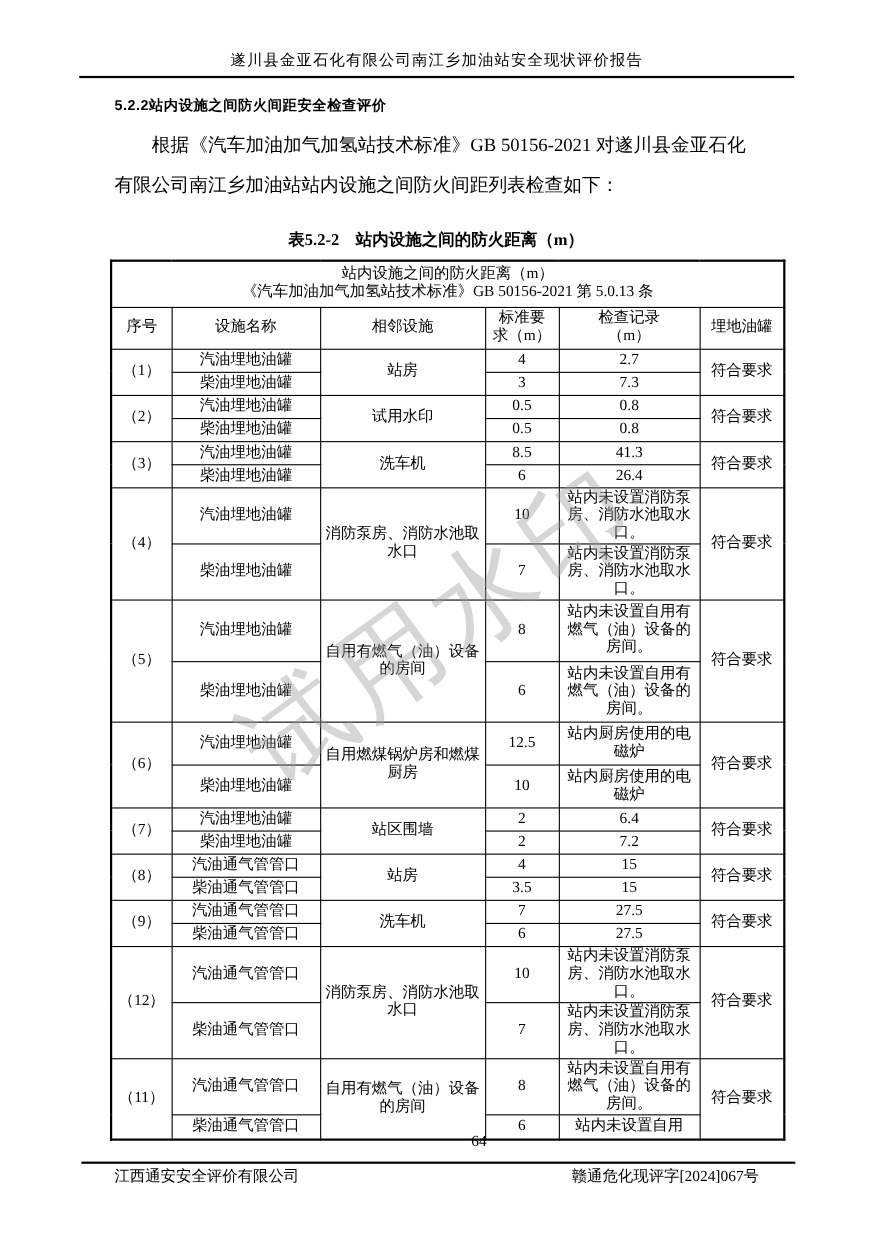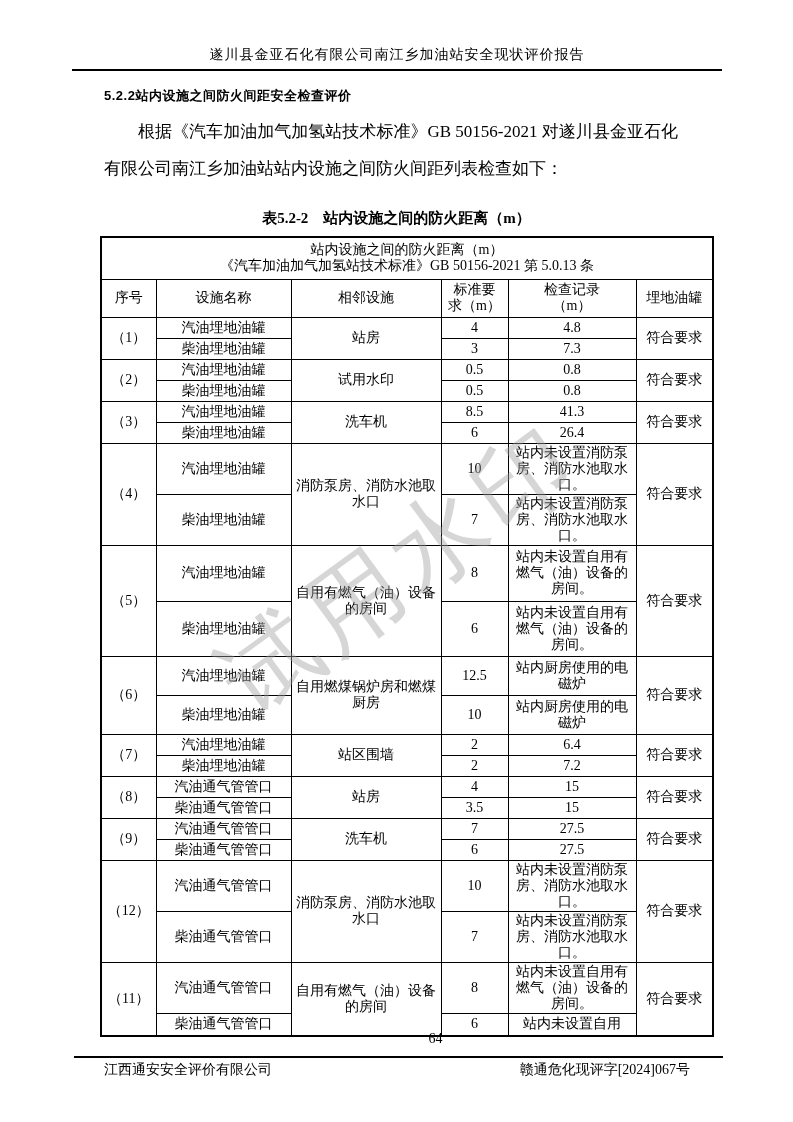--- a/index.html
+++ b/index.html
@@ -156,21 +156,21 @@
         <th class="colhead">检查记录
 （m）</th>
         <th class="colhead">埋地油罐</th>
       </tr>
 
       <tr class="h21">
         <td rowspan="2">（1）</td>
         <td>汽油埋地油罐</td>
         <td rowspan="2">站房</td>
         <td>4</td>
-        <td>4.8</td>
+        <td>2.7</td>
         <td rowspan="2">符合要求</td>
       </tr>
       <tr class="h21">
         <td>柴油埋地油罐</td>
         <td>3</td>
         <td>7.3</td>
       </tr>
 
       <tr class="h21">
         <td rowspan="2">（2）</td>

